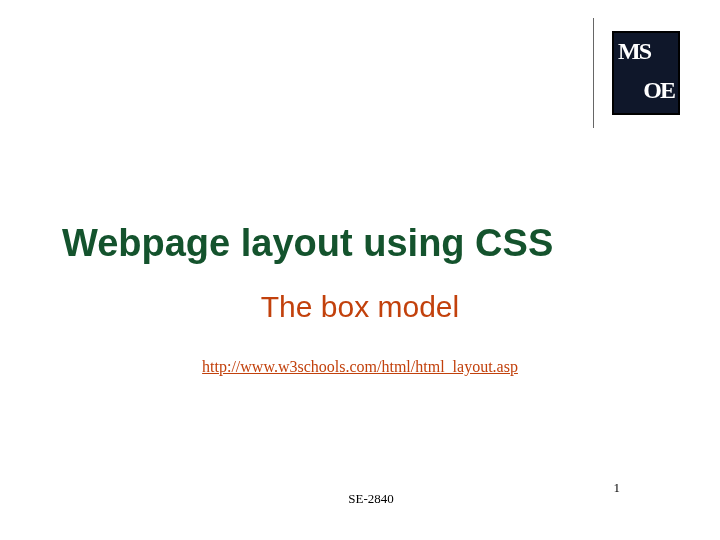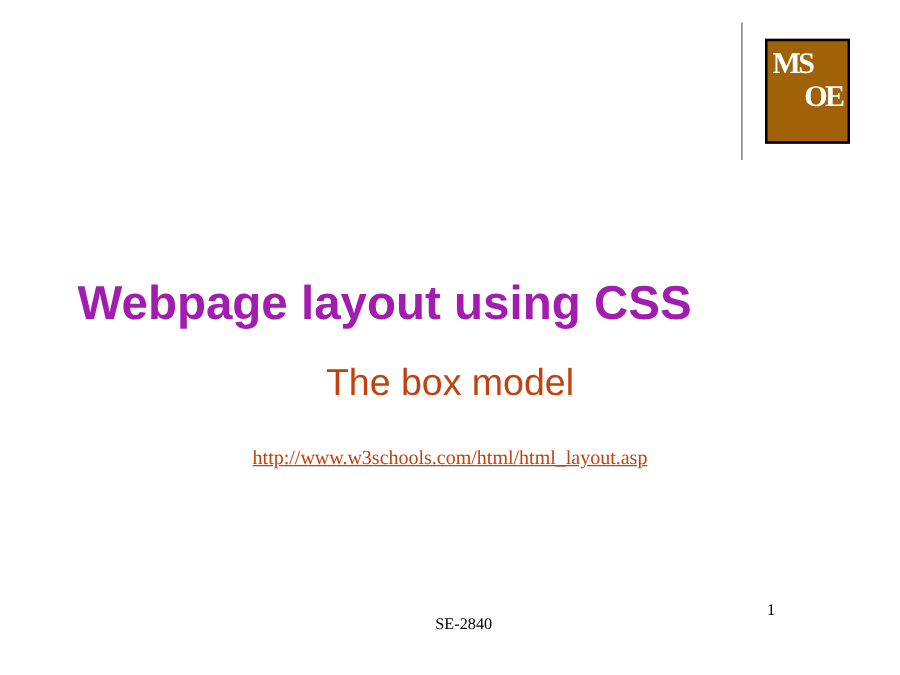--- a/index.html
+++ b/index.html
@@ -20,41 +20,41 @@
   }
   .logo-divider {
     width: 1px;
     height: 110px;
     background: #666;
     margin-right: 18px;
   }
   .logo {
     width: 68px;
     height: 84px;
-    background: #a16207;
+    background: #0f172a;
     border: 2px solid #000;
     position: relative;
   }
   .logo-text {
     color: #fff;
     font-family: Georgia, serif;
     font-weight: bold;
     font-size: 24px;
     line-height: 1;
     position: absolute;
   }
   .logo-ms { top: 6px; left: 4px; letter-spacing: -2px; }
-  .logo-oe { bottom: 23px; right: 4px; letter-spacing: -2px; }
+  .logo-oe { bottom: 11px; right: 4px; letter-spacing: -2px; }
   .title {
     position: absolute;
     top: 222px;
     left: 62px;
     font-size: 38px;
     font-weight: bold;
-    color: #a21caf;
+    color: #14532d;
   }
   .subtitle {
     position: absolute;
     top: 290px;
     left: 0;
     width: 720px;
     text-align: center;
     font-size: 30px;
     color: #c2410c;
   }

